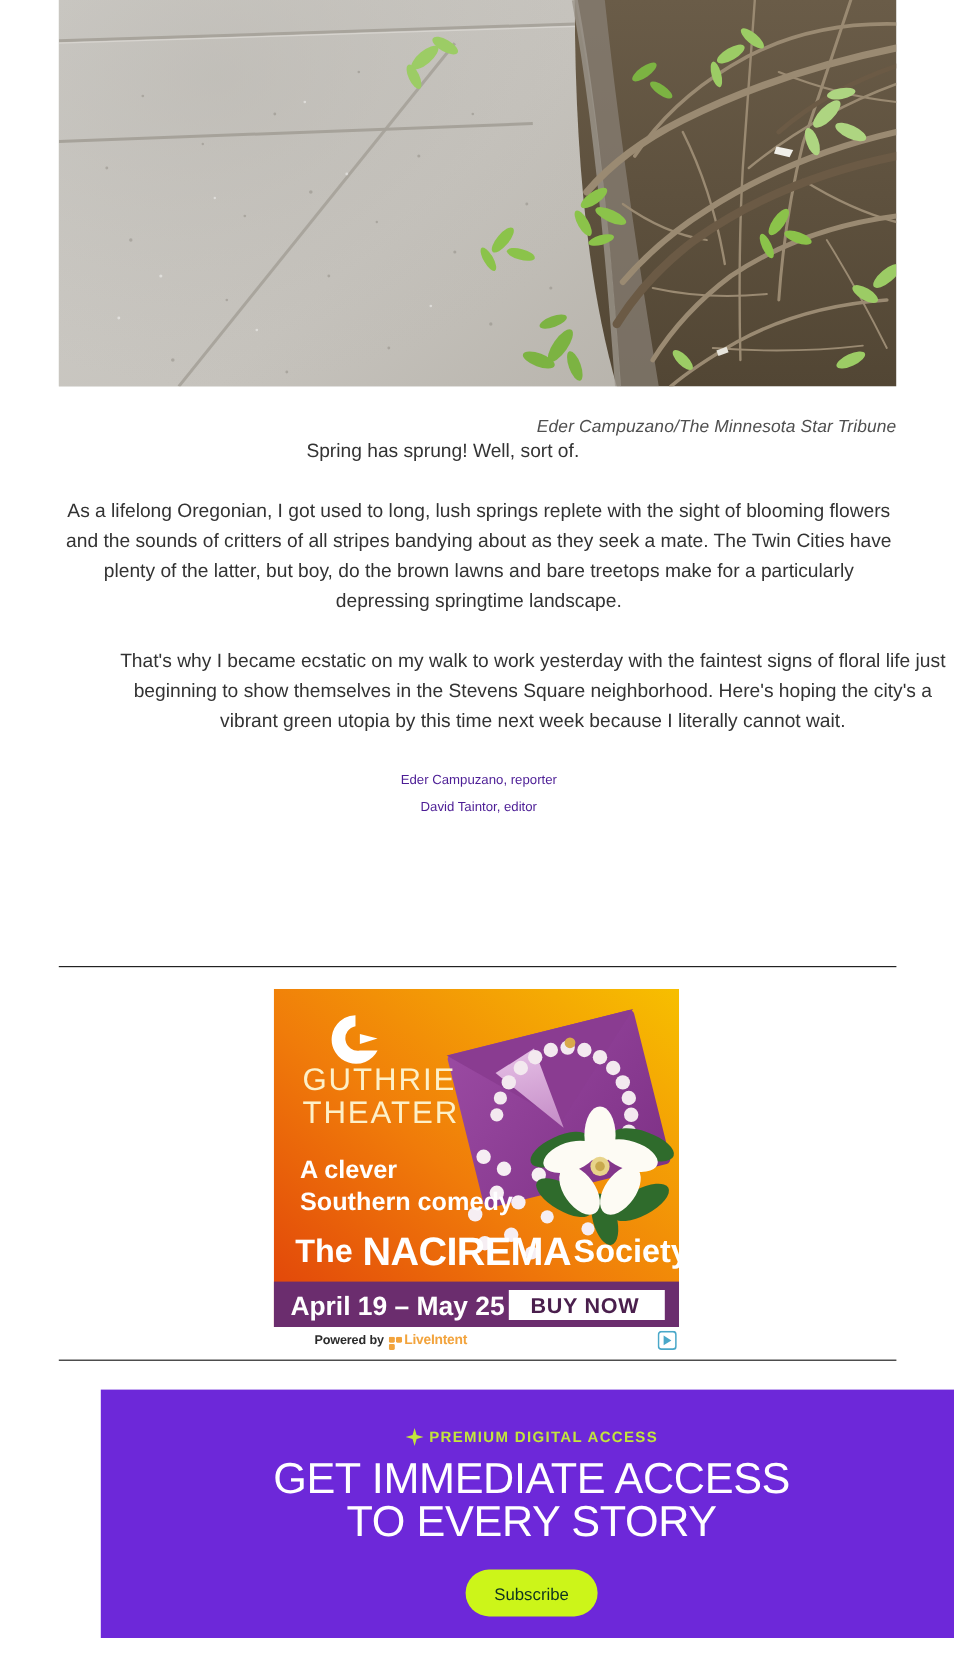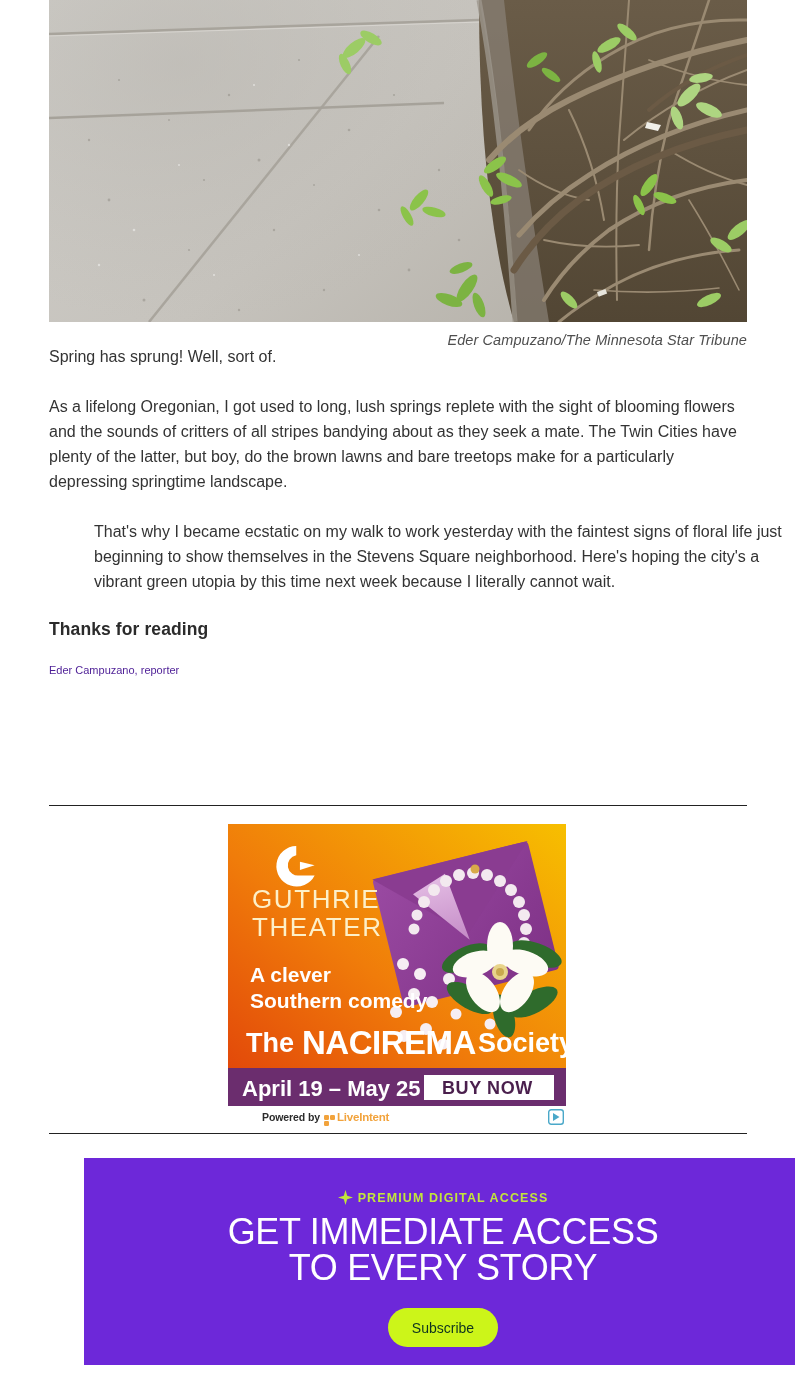--- a/index.html
+++ b/index.html
@@ -18,32 +18,32 @@
   .hero {
     position: absolute;
     left: 49px; top: 0; width: 698px; height: 322px;
     overflow: hidden;
     background: #bfbcb6;
   }
   .hero svg { display: block; width: 698px; height: 322px; }
 
   .caption {
     position: absolute;
-    left: 49px; top: 332px; width: 698px;
+    left: 49px; top: 348px; width: 698px;
     text-align: right;
     font-style: italic;
     font-size: 14.5px;
     color: #4f4f4f;
     letter-spacing: .1px;
   }
 
   
   .article {
     position: absolute;
-    left: 49px; top: 344px; width: 700px;
+    left: 49px; top: 364px; width: 700px; text-align: center;
   }
   .article p {
     margin: 0 0 25px 0;
     font-size: 16px;
     line-height: 25px;
     color: #333333;
   }
   .article p.p1 { width: 640px; }
   .article p.p2 { width: 700px; }
   .article p.p3 { width: 700px; margin-left: 45px; }
@@ -304,22 +304,22 @@
     </svg>
   </div>
 
   <div class="caption">Eder Campuzano/The Minnesota Star Tribune</div>
 
   <div class="article">
     <p class="p1">Spring has sprung! Well, sort of.</p>
     <p class="p2">As a lifelong Oregonian, I got used to long, lush springs replete with the sight of blooming flowers and the sounds of critters of all stripes bandying about as they seek a mate. The Twin Cities have plenty of the latter, but boy, do the brown lawns and bare treetops make for a particularly depressing springtime landscape.</p>
     <p class="p3">That's why I became ecstatic on my walk to work yesterday with the faintest signs of floral life just beginning to show themselves in the Stevens Square neighborhood. Here's hoping the city's a vibrant green utopia by this time next week because I literally cannot wait.</p>
 
-    <div class="signoff-title">Thanks for reading</div>
     <div class="signoff-line">Eder Campuzano, reporter</div>
+    <div class="signoff-line">David Taintor, editor</div>
   </div>
 
   <div class="rule rule-top"></div>
   <div class="rule rule-bottom"></div>
 
   <div class="ad-wrap">
     <a class="ad-creative">
       <svg viewBox="0 0 338 282">
         <defs>
           <linearGradient id="adg" x1="0" y1="1" x2="1" y2="0">

